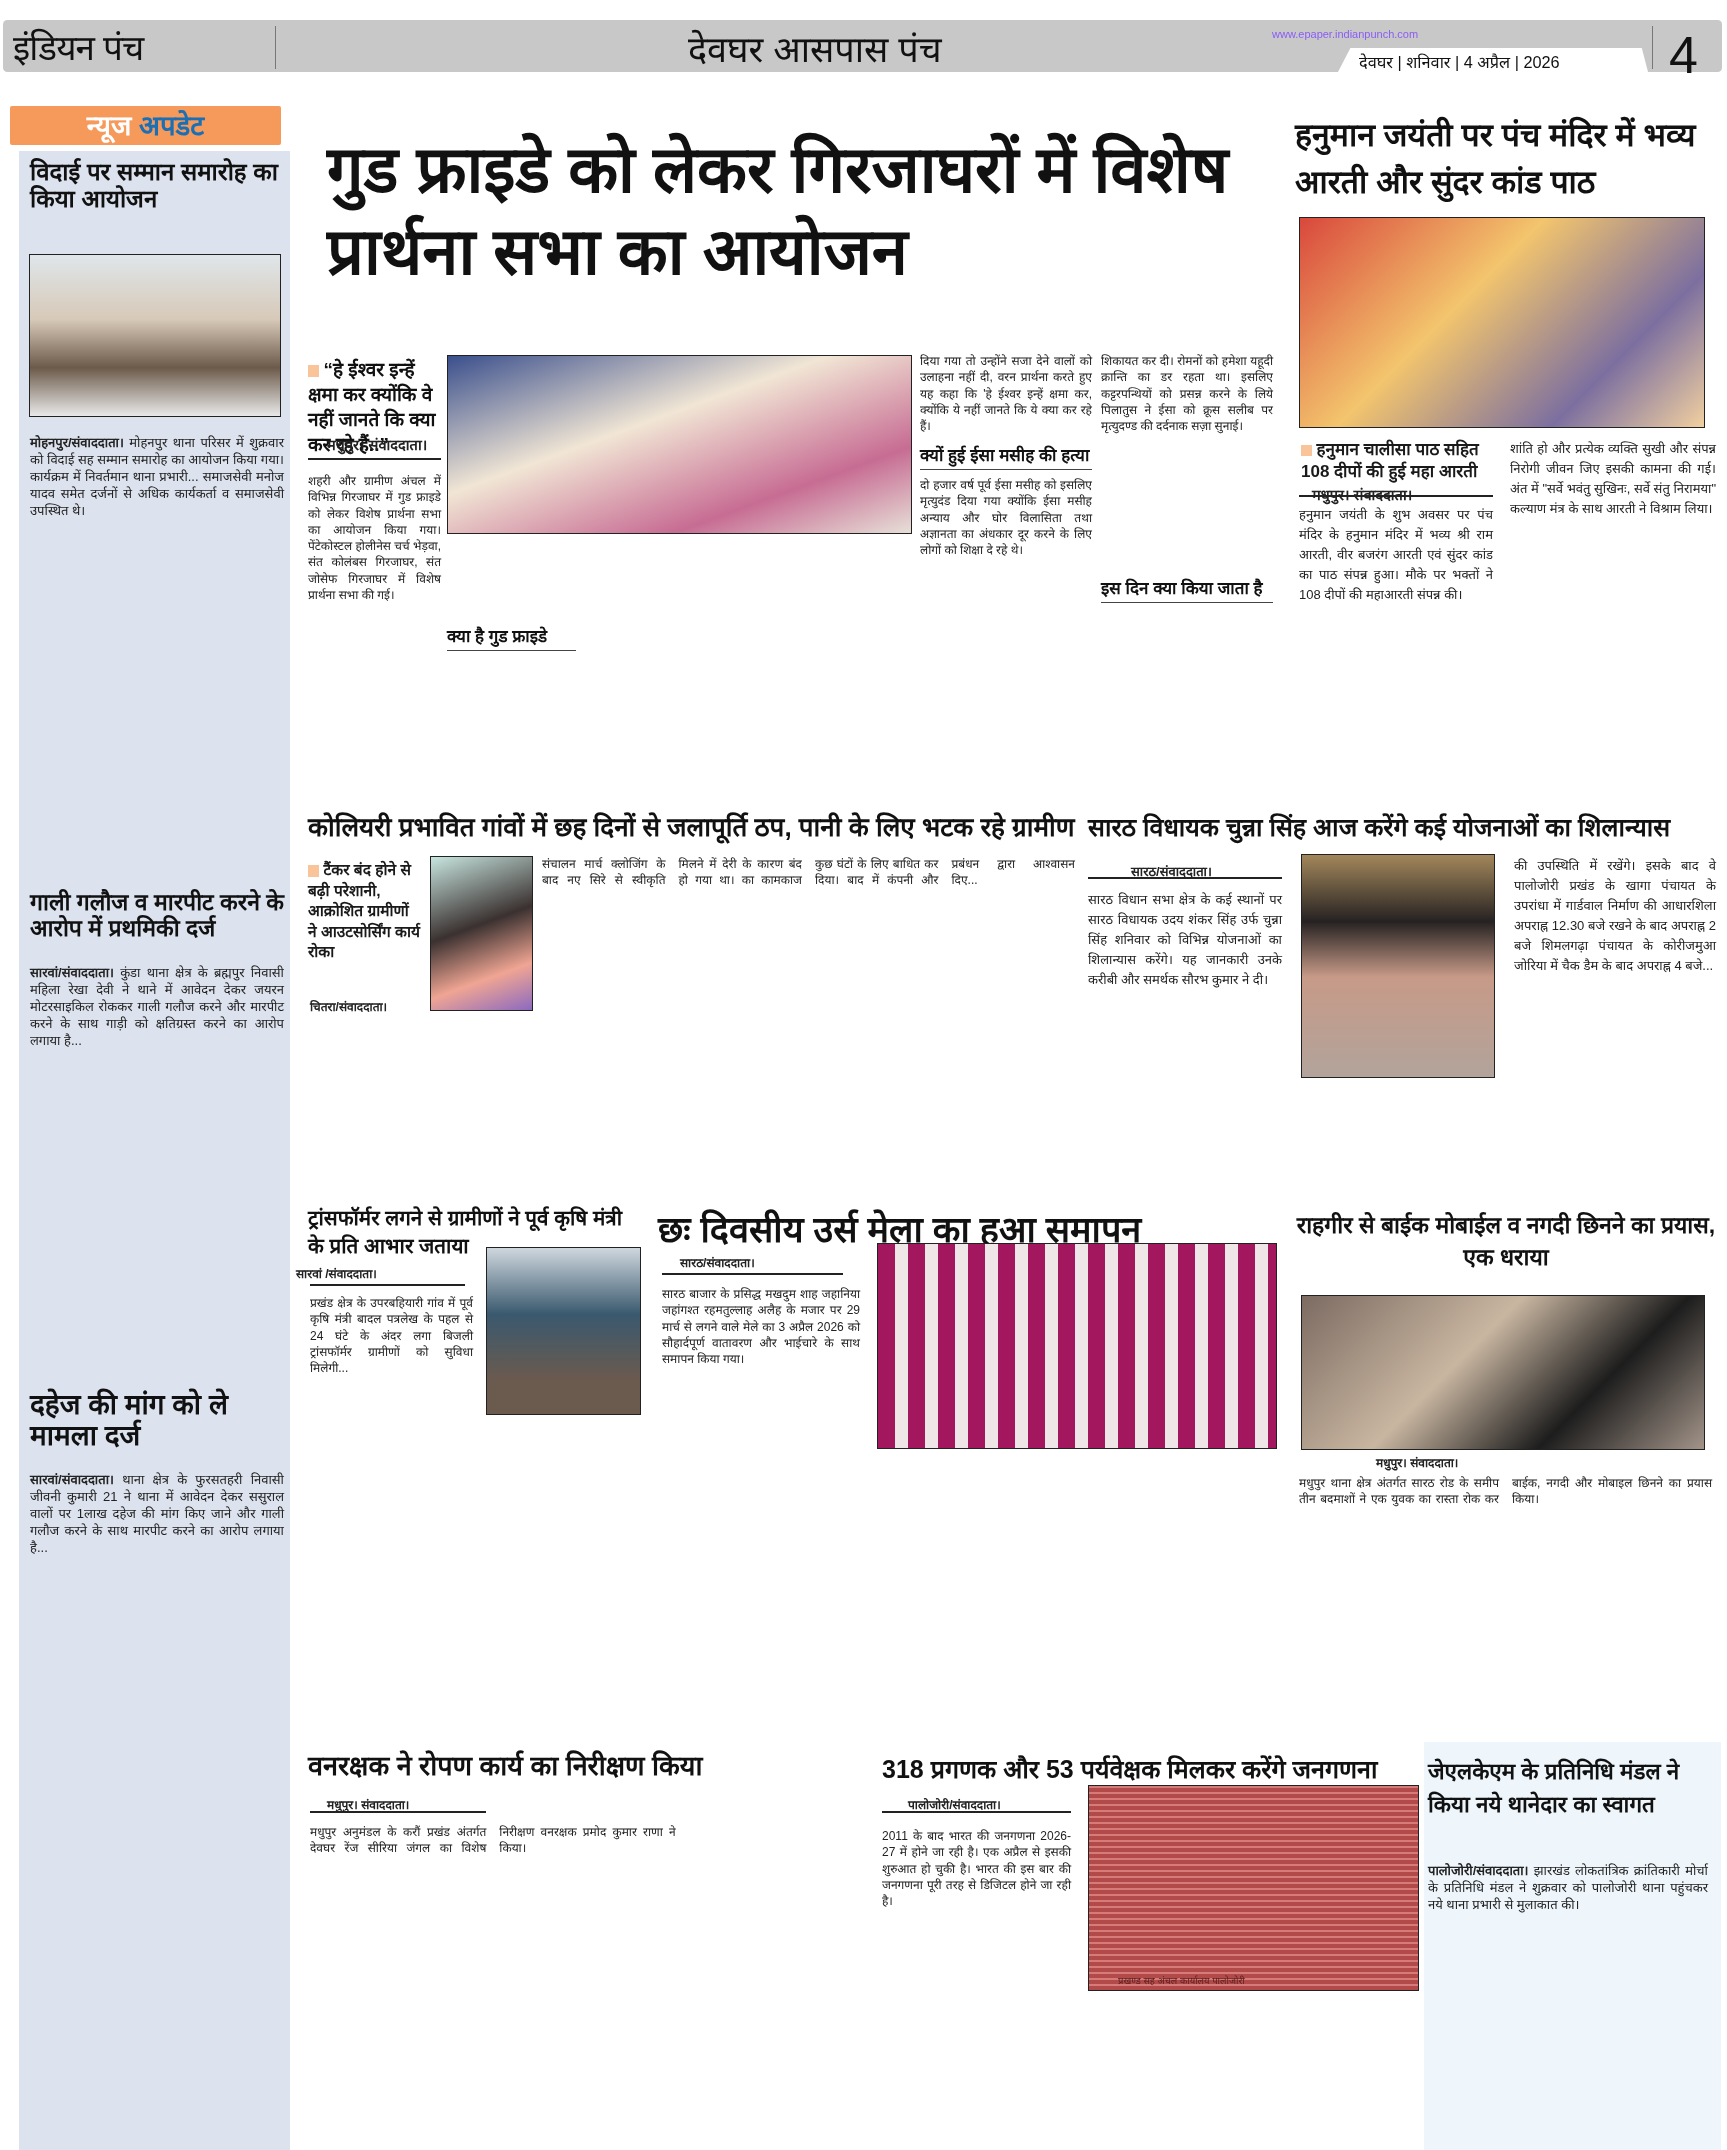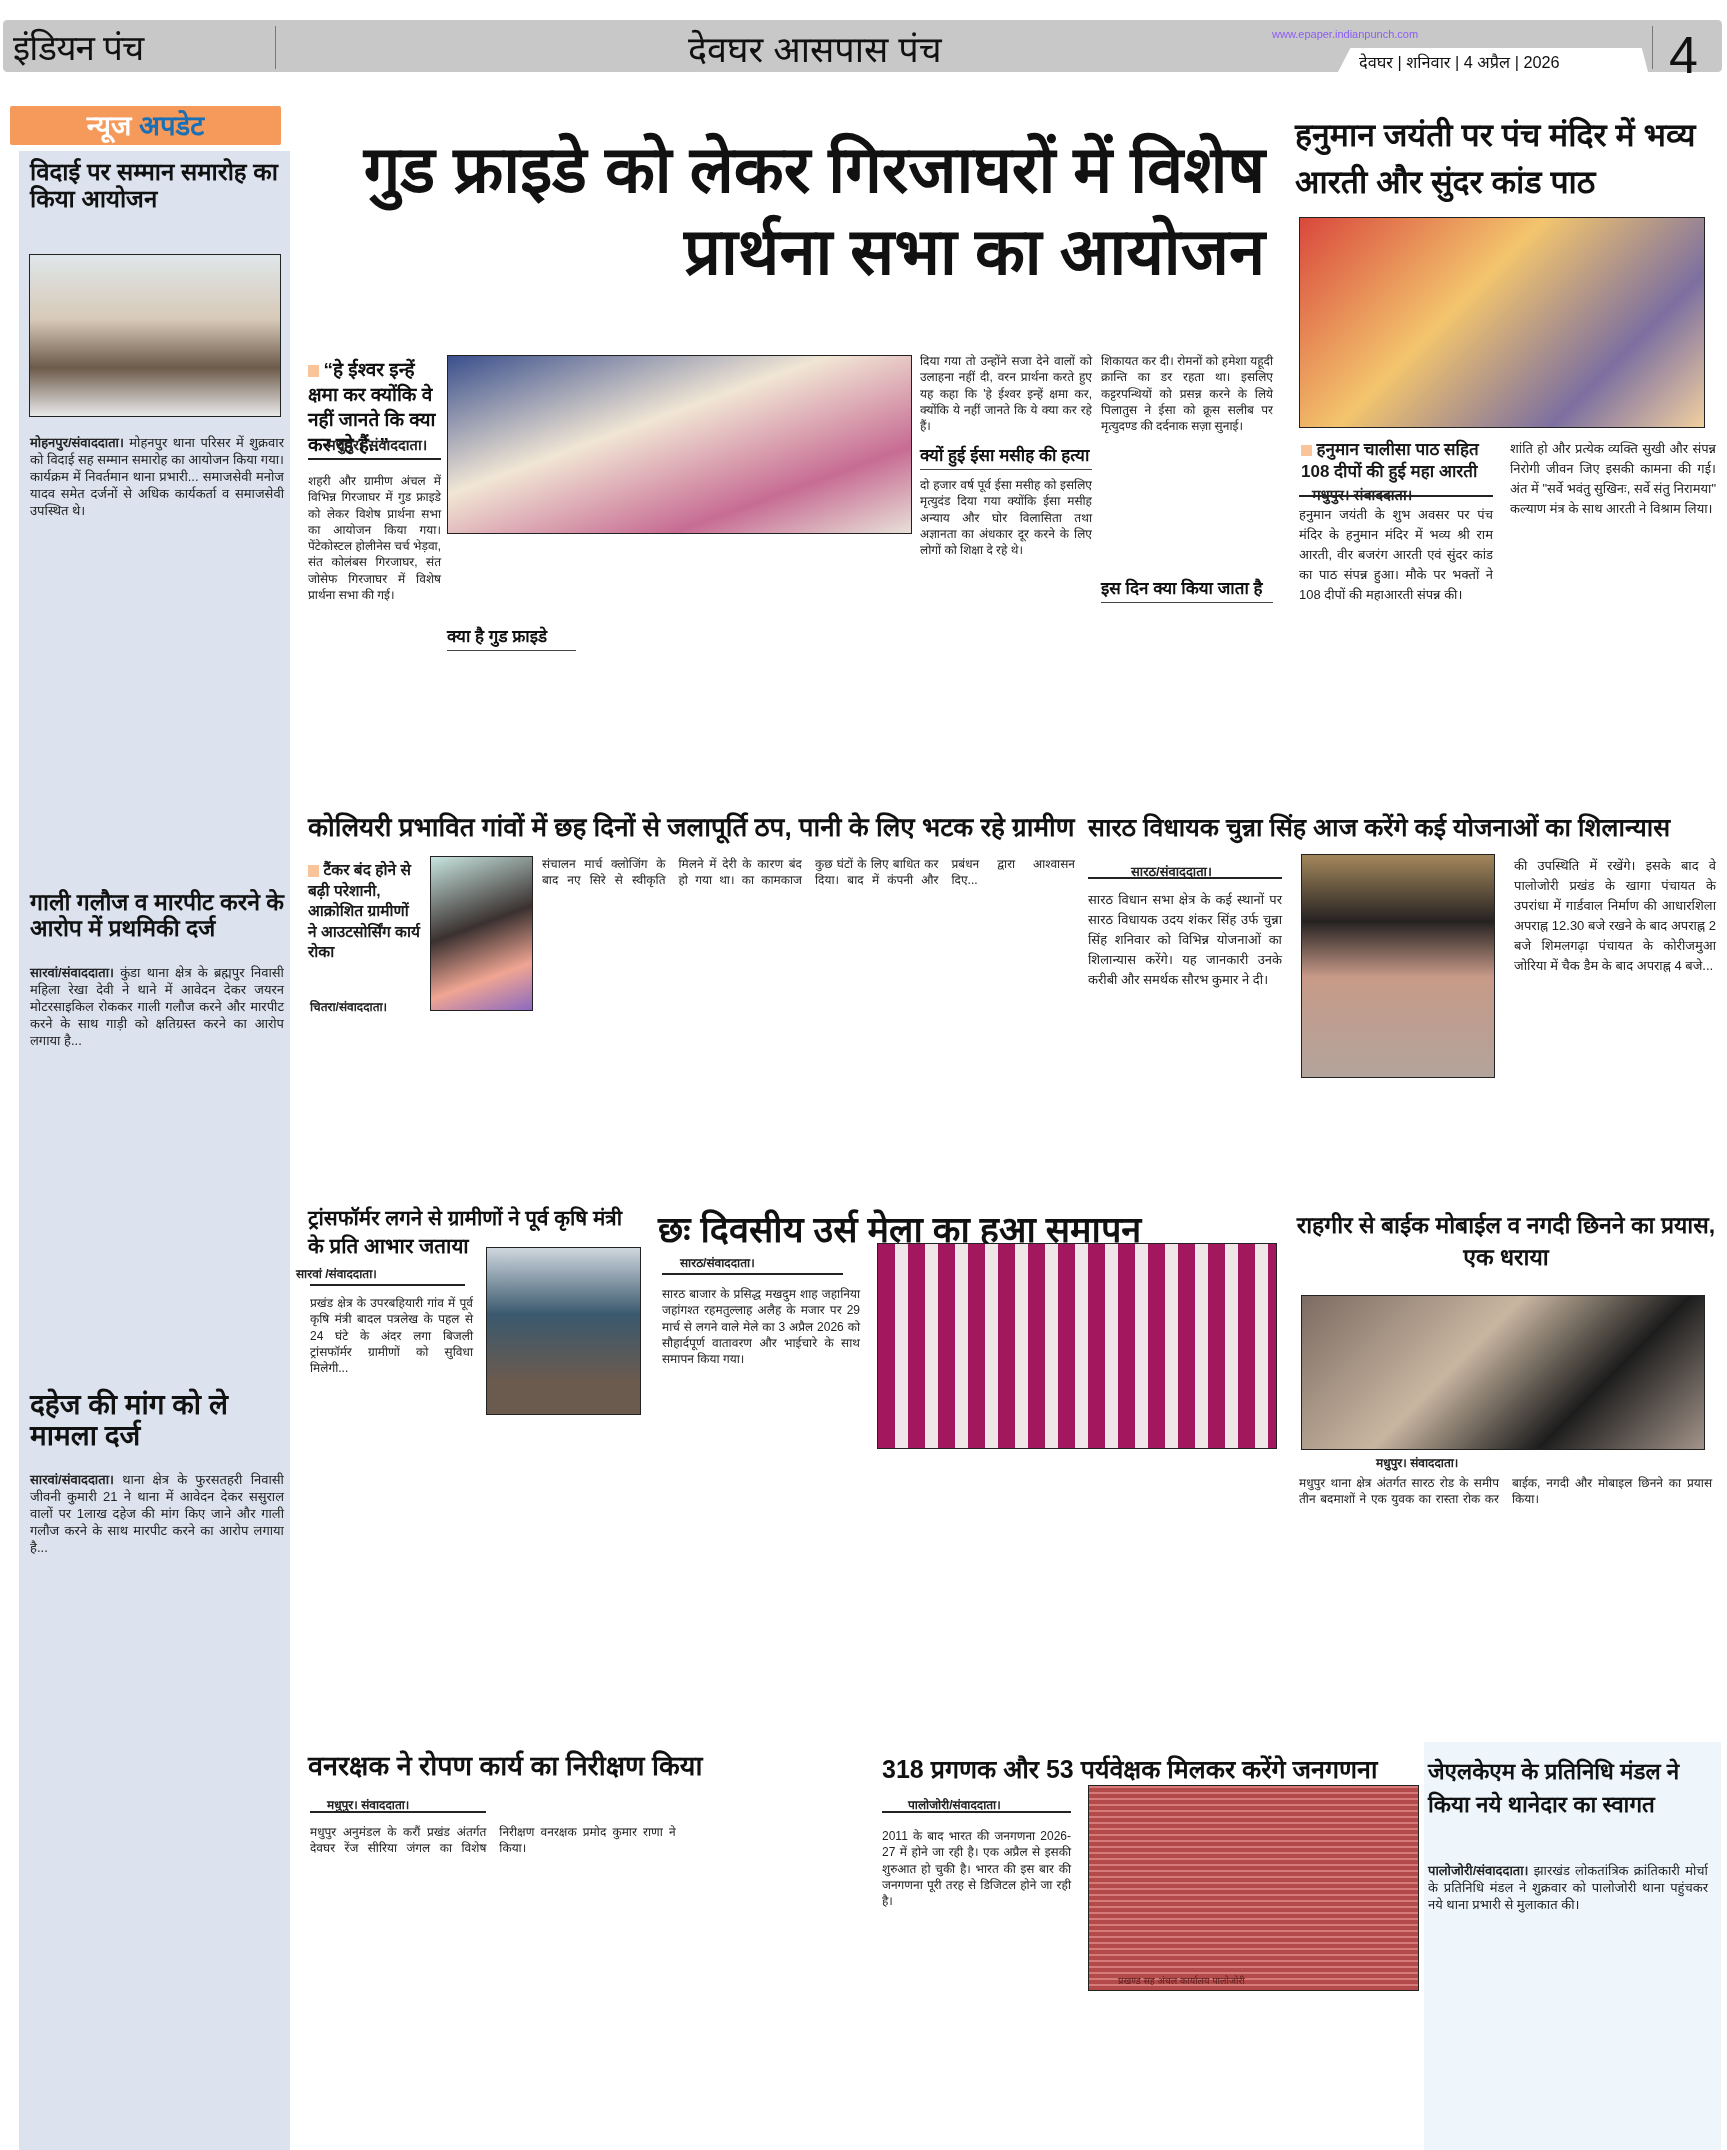--- a/index.html
+++ b/index.html
@@ -63,21 +63,21 @@
   <b>सारवां/संवाददाता।</b>
   <span>कुंडा थाना क्षेत्र के ब्रह्मपुर निवासी महिला रेखा देवी ने थाने में आवेदन देकर जयरन मोटरसाइकिल रोककर गाली गलौज करने और मारपीट करने के साथ गाड़ी को क्षतिग्रस्त करने का आरोप लगाया है...</span>
 </div>
 
 <div class="abs rail-h" style="left:30px;top:1389px;width:254px;font-size:28px">दहेज की मांग को ले मामला दर्ज</div>
 <div class="abs body-txt" style="left:30px;top:1471px;width:254px">
   <b>सारवां/संवाददाता।</b>
   <span>थाना क्षेत्र के फुरसतहरी निवासी जीवनी कुमारी 21 ने थाना में आवेदन देकर ससुराल वालों पर 1लाख दहेज की मांग किए जाने और गाली गलौज करने के साथ मारपीट करने का आरोप लगाया है...</span>
 </div>
 
-<div class="abs headline" style="left:327px;top:129px;width:938px;font-size:65px;line-height:82px;text-align:right">गुड फ्राइडे को लेकर गिरजाघरों में विशेष प्रार्थना सभा का आयोजन</div>
+<div class="abs headline" style="left:327px;top:129px;width:938px;font-size:65px;line-height:82px;text-align:left">गुड फ्राइडे को लेकर गिरजाघरों में विशेष प्रार्थना सभा का आयोजन</div>
 <div class="abs quote" style="left:308px;top:357px;width:129px">
   <span class="marker"></span><span>“हे ईश्वर इन्हें क्षमा कर क्योंकि वे नहीं जानते कि क्या कर रहे हैं..”</span>
 </div>
 <div class="abs byline" style="left:327px;top:434px">मधुपुर। संवाददाता।</div>
 <div class="abs rule" style="left:308px;top:458px;width:133px"></div>
 <div class="abs img img-border" style="left:447px;top:355px;width:465px;height:179px;background:linear-gradient(160deg,#3a4f8c,#f1e6d5 40%,#c76c93 75%,#e7e0d8)"></div>
 <div class="abs col" style="left:308px;top:473px;width:133px">शहरी और ग्रामीण अंचल में विभिन्न गिरजाघर में गुड फ्राइडे को लेकर विशेष प्रार्थना सभा का आयोजन किया गया। पेंटेकोस्टल होलीनेस चर्च भेड़वा, संत कोलंबस गिरजाघर, संत जोसेफ गिरजाघर में विशेष प्रार्थना सभा की गई।</div>
 <div class="abs sub" style="left:447px;top:624px;width:129px">क्या है गुड फ्राइडे</div>
 <div class="abs col" style="left:920px;top:353px;width:172px">दिया गया तो उन्होंने सजा देने वालों को उलाहना नहीं दी, वरन प्रार्थना करते हुए यह कहा कि 'हे ईश्वर इन्हें क्षमा कर, क्योंकि ये नहीं जानते कि ये क्या कर रहे हैं।</div>
 <div class="abs sub" style="left:920px;top:443px;width:172px">क्यों हुई ईसा मसीह की हत्या</div>

